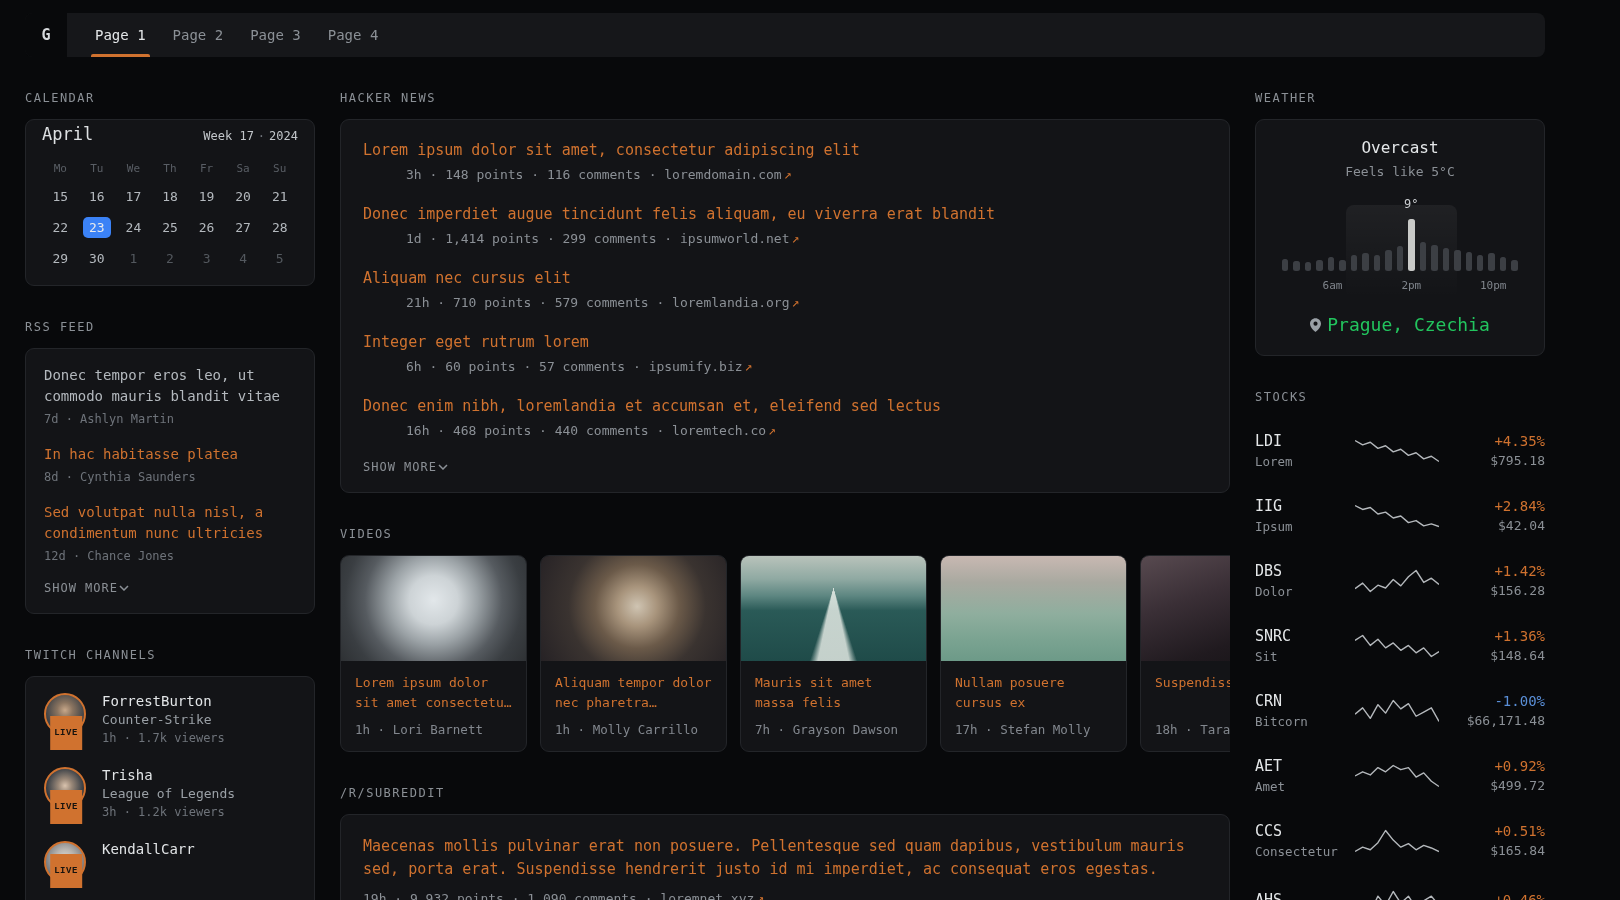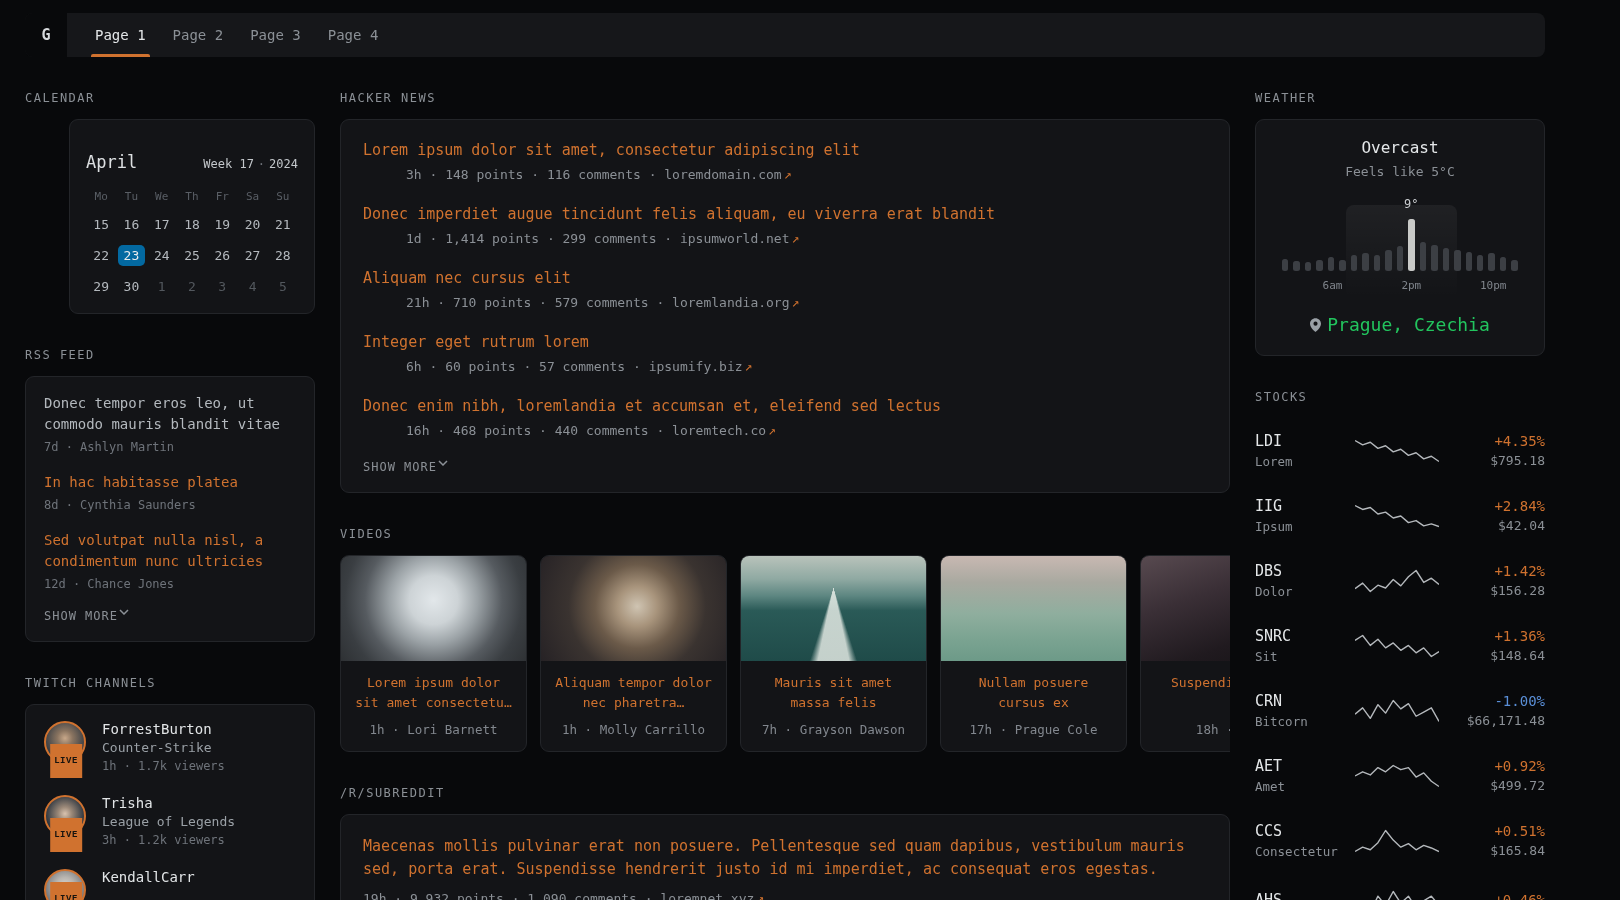--- a/index.html
+++ b/index.html
@@ -23,38 +23,38 @@
   
   .columns{display:flex;gap:25px;padding-left:25px;width:1545px;}
   .col-left{width:290px;flex:none;}
   .col-mid{width:890px;flex:none;}
   .col-right{width:290px;flex:none;}
 
   .wlabel{font-size:12px;font-weight:400;letter-spacing:1.5px;color:var(--text-muted);margin:34px 0 14px;}
   .card{background:var(--surface);border:1px solid var(--border);border-radius:9px;}
 
   
-  .cal-card{padding:32px 16px 14px;margin-left:44px;}
+  .cal-card{padding:4px 16px 14px;}
   .cal-head{display:flex;justify-content:space-between;align-items:baseline;}
   .cal-month{font-size:17px;color:#dde0e2;}
   .cal-week,.cal-year{font-size:12px;color:#c3c7cb;}
   .cal-dot{font-size:12px;color:var(--text-dim);margin:0 4px;}
   .cal-grid{display:grid;grid-template-columns:repeat(7,1fr);row-gap:7px;margin-top:16px;text-align:center;}
   .cal-wd{font-size:11px;color:#595e65;height:18px;line-height:18px;}
   .cal-day{font-size:13px;color:var(--text-soft);height:24px;line-height:24px;}
   .cal-day.muted{color:#53585e;}
-  .cal-day span.today{background:#0369a1;border-radius:5px;padding:3px 6px;color:#e8eaec;}
+  .cal-day span.today{background:#3b82f6;border-radius:5px;padding:3px 6px;color:#e8eaec;}
 
   
   .rss-card{padding:16px 18px 18px;}
   .rss-item{margin-bottom:18px;}
   .rss-title{display:block;font-size:14px;line-height:1.5;color:var(--accent);text-decoration:none;cursor:pointer;}
   .rss-title.read{color:var(--text-soft);}
   .rss-meta{font-size:12px;color:var(--text-dim);margin-top:5px;}
-  .show-more{display:flex;align-items:flex-start;gap:1px;font-size:12px;letter-spacing:1px;color:var(--text-muted);cursor:pointer;margin-top:0;}
+  .show-more{display:flex;align-items:center;gap:1px;font-size:12px;letter-spacing:1px;color:var(--text-muted);cursor:pointer;margin-top:0;}
   .show-more svg{stroke:var(--text-muted);fill:none;stroke-width:1.5;}
 
   
   .twitch-card{padding:16px 18px;}
   .tw-row{display:flex;gap:14px;margin-bottom:22px;cursor:pointer;}
   .tw-avatar-wrap{position:relative;width:44px;flex:none;}
   .tw-avatar{width:42px;height:42px;border-radius:50%;border:2px solid var(--accent);}
   .av0{background:radial-gradient(circle at 50% 40%, #c8a88a 0%, #8a7460 26%, #3a3f45 68%, #24282d 100%);}
   .av1{background:radial-gradient(circle at 50% 44%, #d9c3ae 0%, #9a8878 24%, #27313c 70%, #1c2630 100%);}
   .av2{background:radial-gradient(circle at 50% 40%, #d8d4cf 0%, #b9b5b0 30%, #6b7076 75%, #4c5156 100%);}
@@ -73,21 +73,21 @@
 
   
   .video-row{display:flex;gap:13px;overflow:hidden;width:890px;}
   .video-card{width:187px;flex:none;background:var(--surface);border:1px solid var(--border);border-radius:9px;overflow:hidden;cursor:pointer;}
   .thumb{height:105px;width:100%;}
   .t0{background:radial-gradient(circle at 50% 42%, #e2e7ea 0%, #cdd3d6 22%, #9aa1a5 40%, #565b60 62%, #3a3e42 80%, #2e3134 100%);}
   .t1{background:radial-gradient(circle at 52% 48%, #cfc4b2 0%, #a8947c 18%, #6b5a49 38%, #3a3330 62%, #262225 100%);}
   .t2{background:conic-gradient(from 0deg at 50% 30%, rgba(238,242,236,0) 0deg 162deg, rgba(238,242,236,.8) 168deg 192deg, rgba(238,242,236,0) 198deg 360deg), linear-gradient(180deg,#b9c3bb 0%,#8fa9a2 22%,#5d8681 38%,#2a5a57 52%,#1f4b49 100%);}
   .t3{background:linear-gradient(180deg,#c8b8b2 0%,#a9a9a0 25%,#8fae9e 55%,#7aa391 80%,#6d9a88 100%);}
   .t4{background:linear-gradient(160deg,#584a50 0%,#3a2f36 35%,#201a1f 70%,#141114 100%);}
-  .video-body{padding:12px 14px 14px;text-align:center;}
+  .video-body{padding:12px 14px 14px;}
   .video-title{font-size:13px;color:var(--accent);line-height:1.55;display:-webkit-box;-webkit-line-clamp:2;-webkit-box-orient:vertical;overflow:hidden;height:40px;}
   .video-meta{font-size:12.5px;color:#82878e;margin-top:9px;white-space:nowrap;}
 
   
   .reddit-card{padding:20px 22px;}
   .rd-title{display:block;font-size:15px;color:var(--accent);line-height:1.55;text-decoration:none;cursor:pointer;}
   .rd-meta{font-size:13px;color:var(--text-muted);margin-top:9px;}
 
   
   .weather-card{padding:18px 18px 20px;text-align:center;}
@@ -297,21 +297,21 @@
             <div class="thumb t2"></div>
             <div class="video-body">
               <a class="video-title">Mauris sit amet massa felis</a>
               <div class="video-meta">7h · Grayson Dawson</div>
             </div>
           </div>
           <div class="video-card">
             <div class="thumb t3"></div>
             <div class="video-body">
               <a class="video-title">Nullam posuere cursus ex</a>
-              <div class="video-meta">17h · Prague Cole</div>
+              <div class="video-meta">17h · Stefan Molly</div>
             </div>
           </div>
           <div class="video-card">
             <div class="thumb t4"></div>
             <div class="video-body">
               <a class="video-title">Suspendisse diam</a>
               <div class="video-meta">18h · Tara</div>
             </div>
           </div>
         </div>

